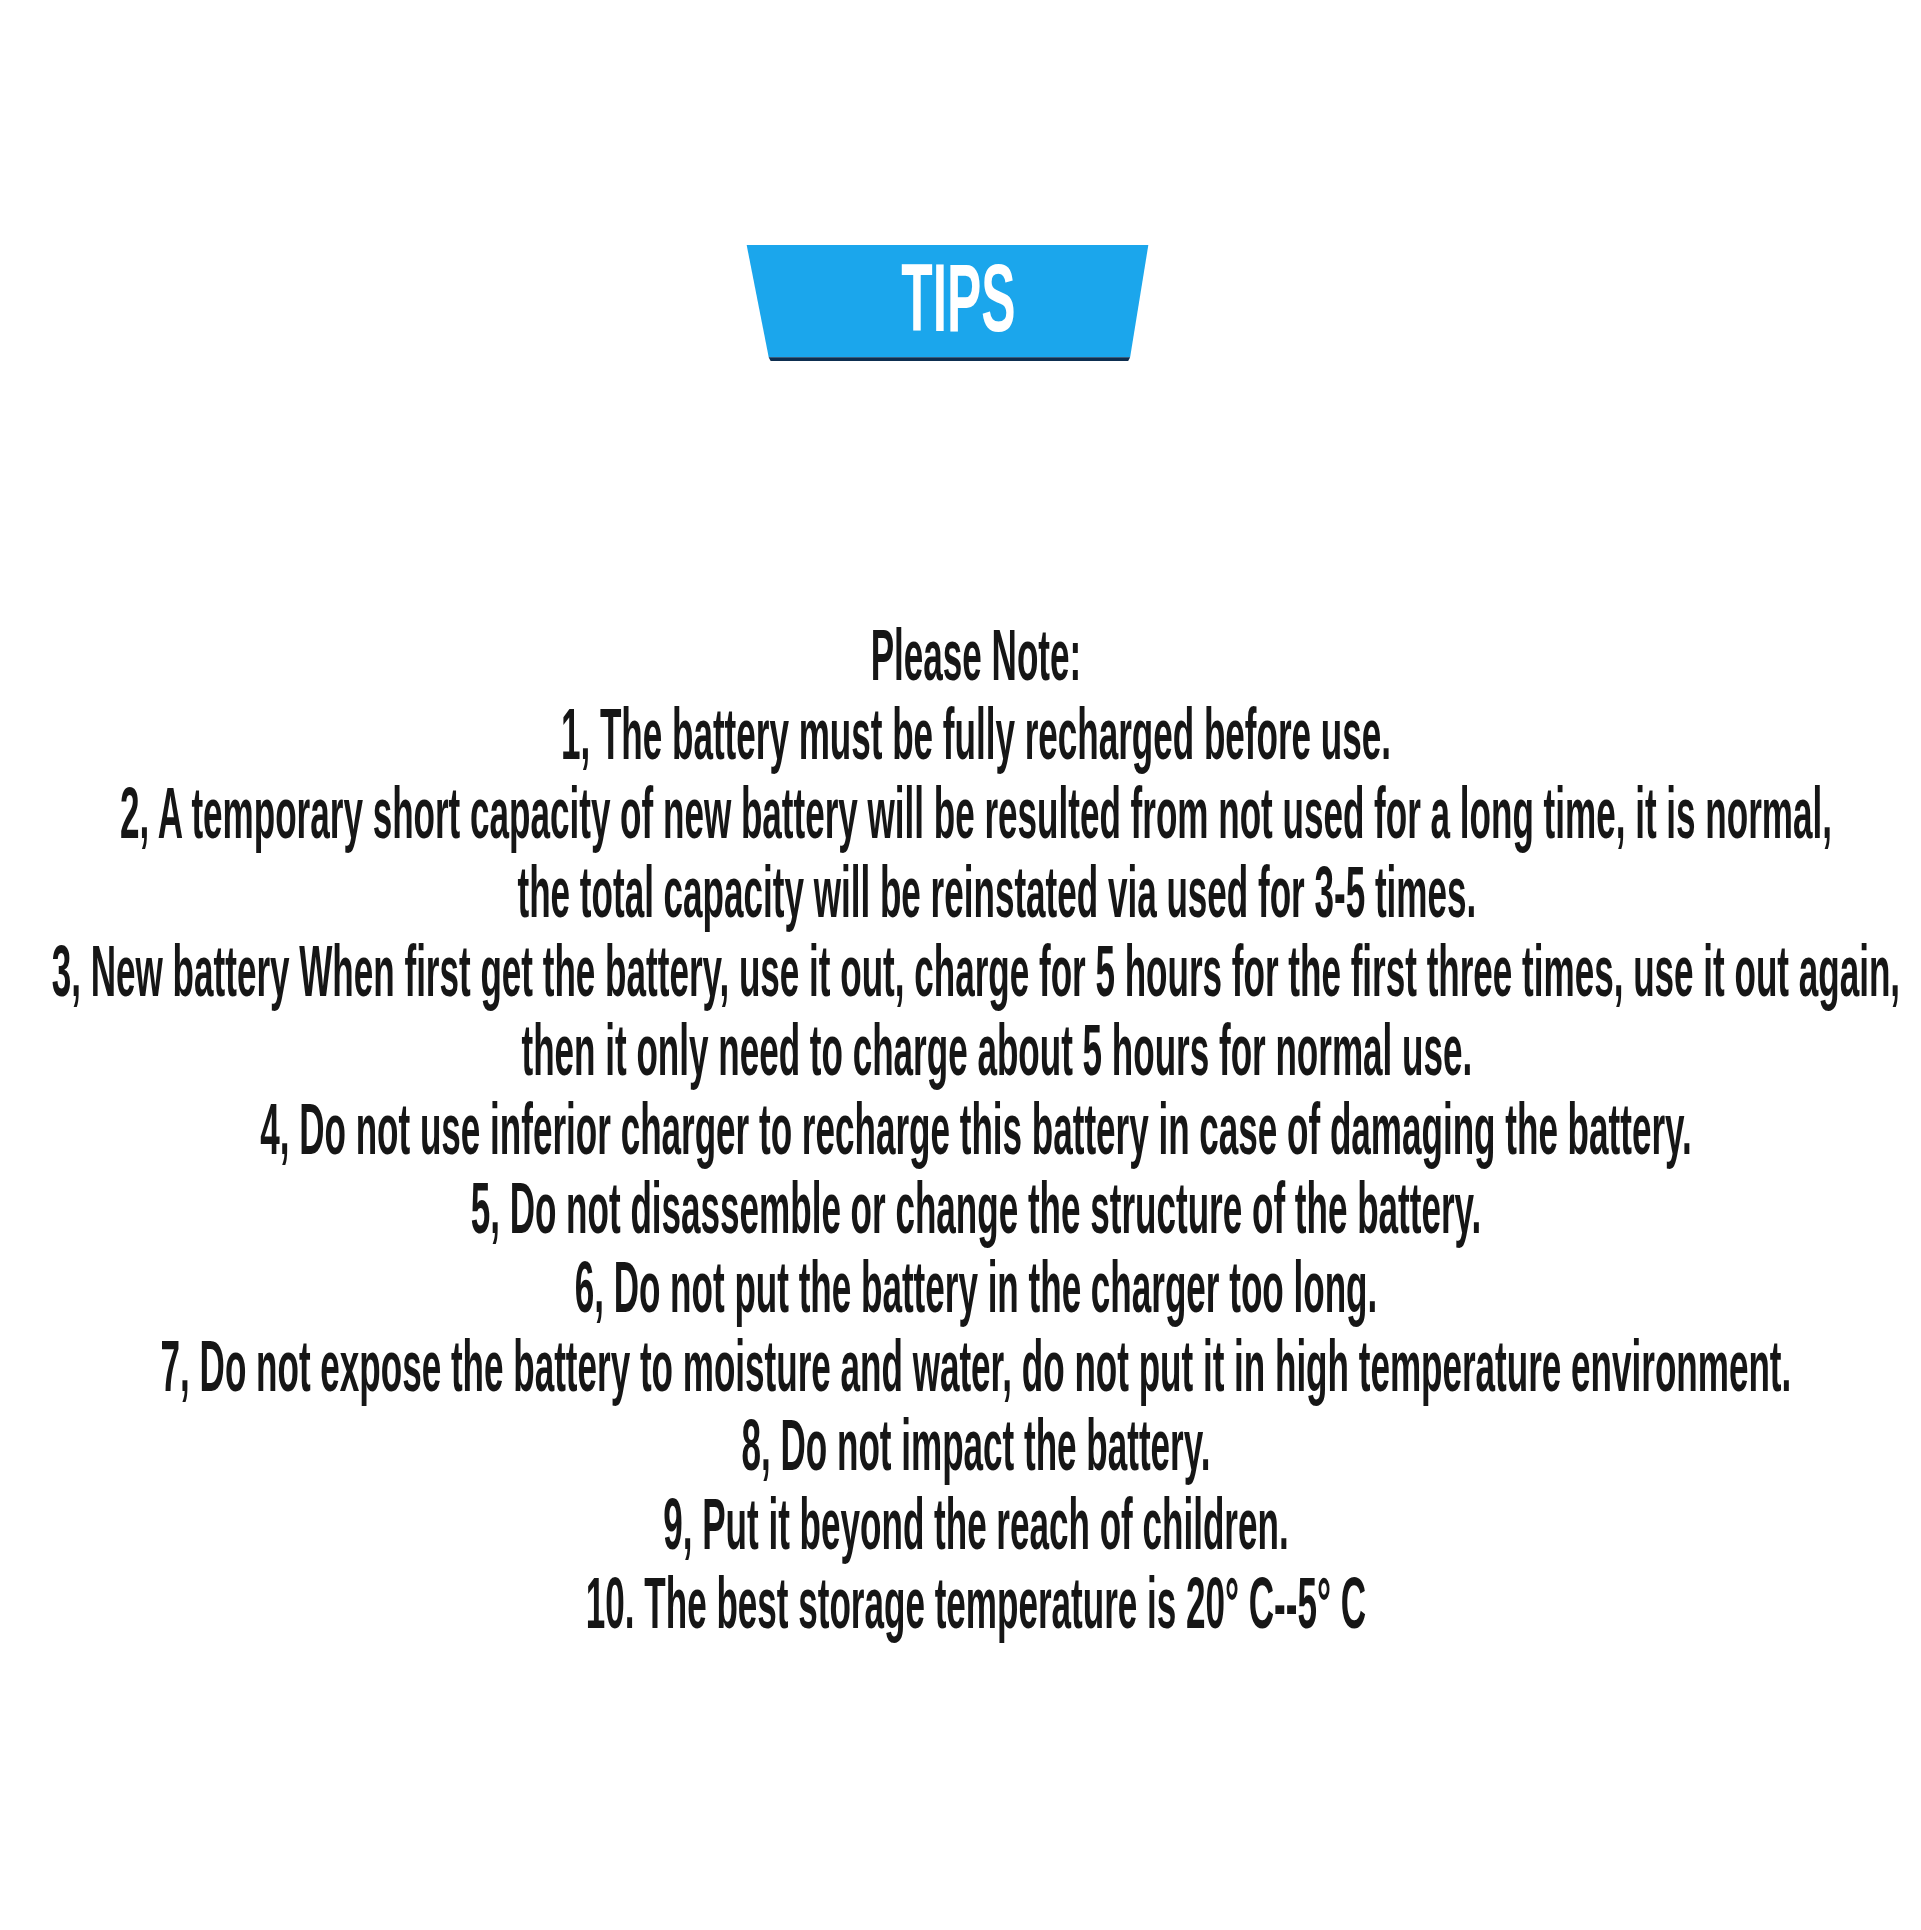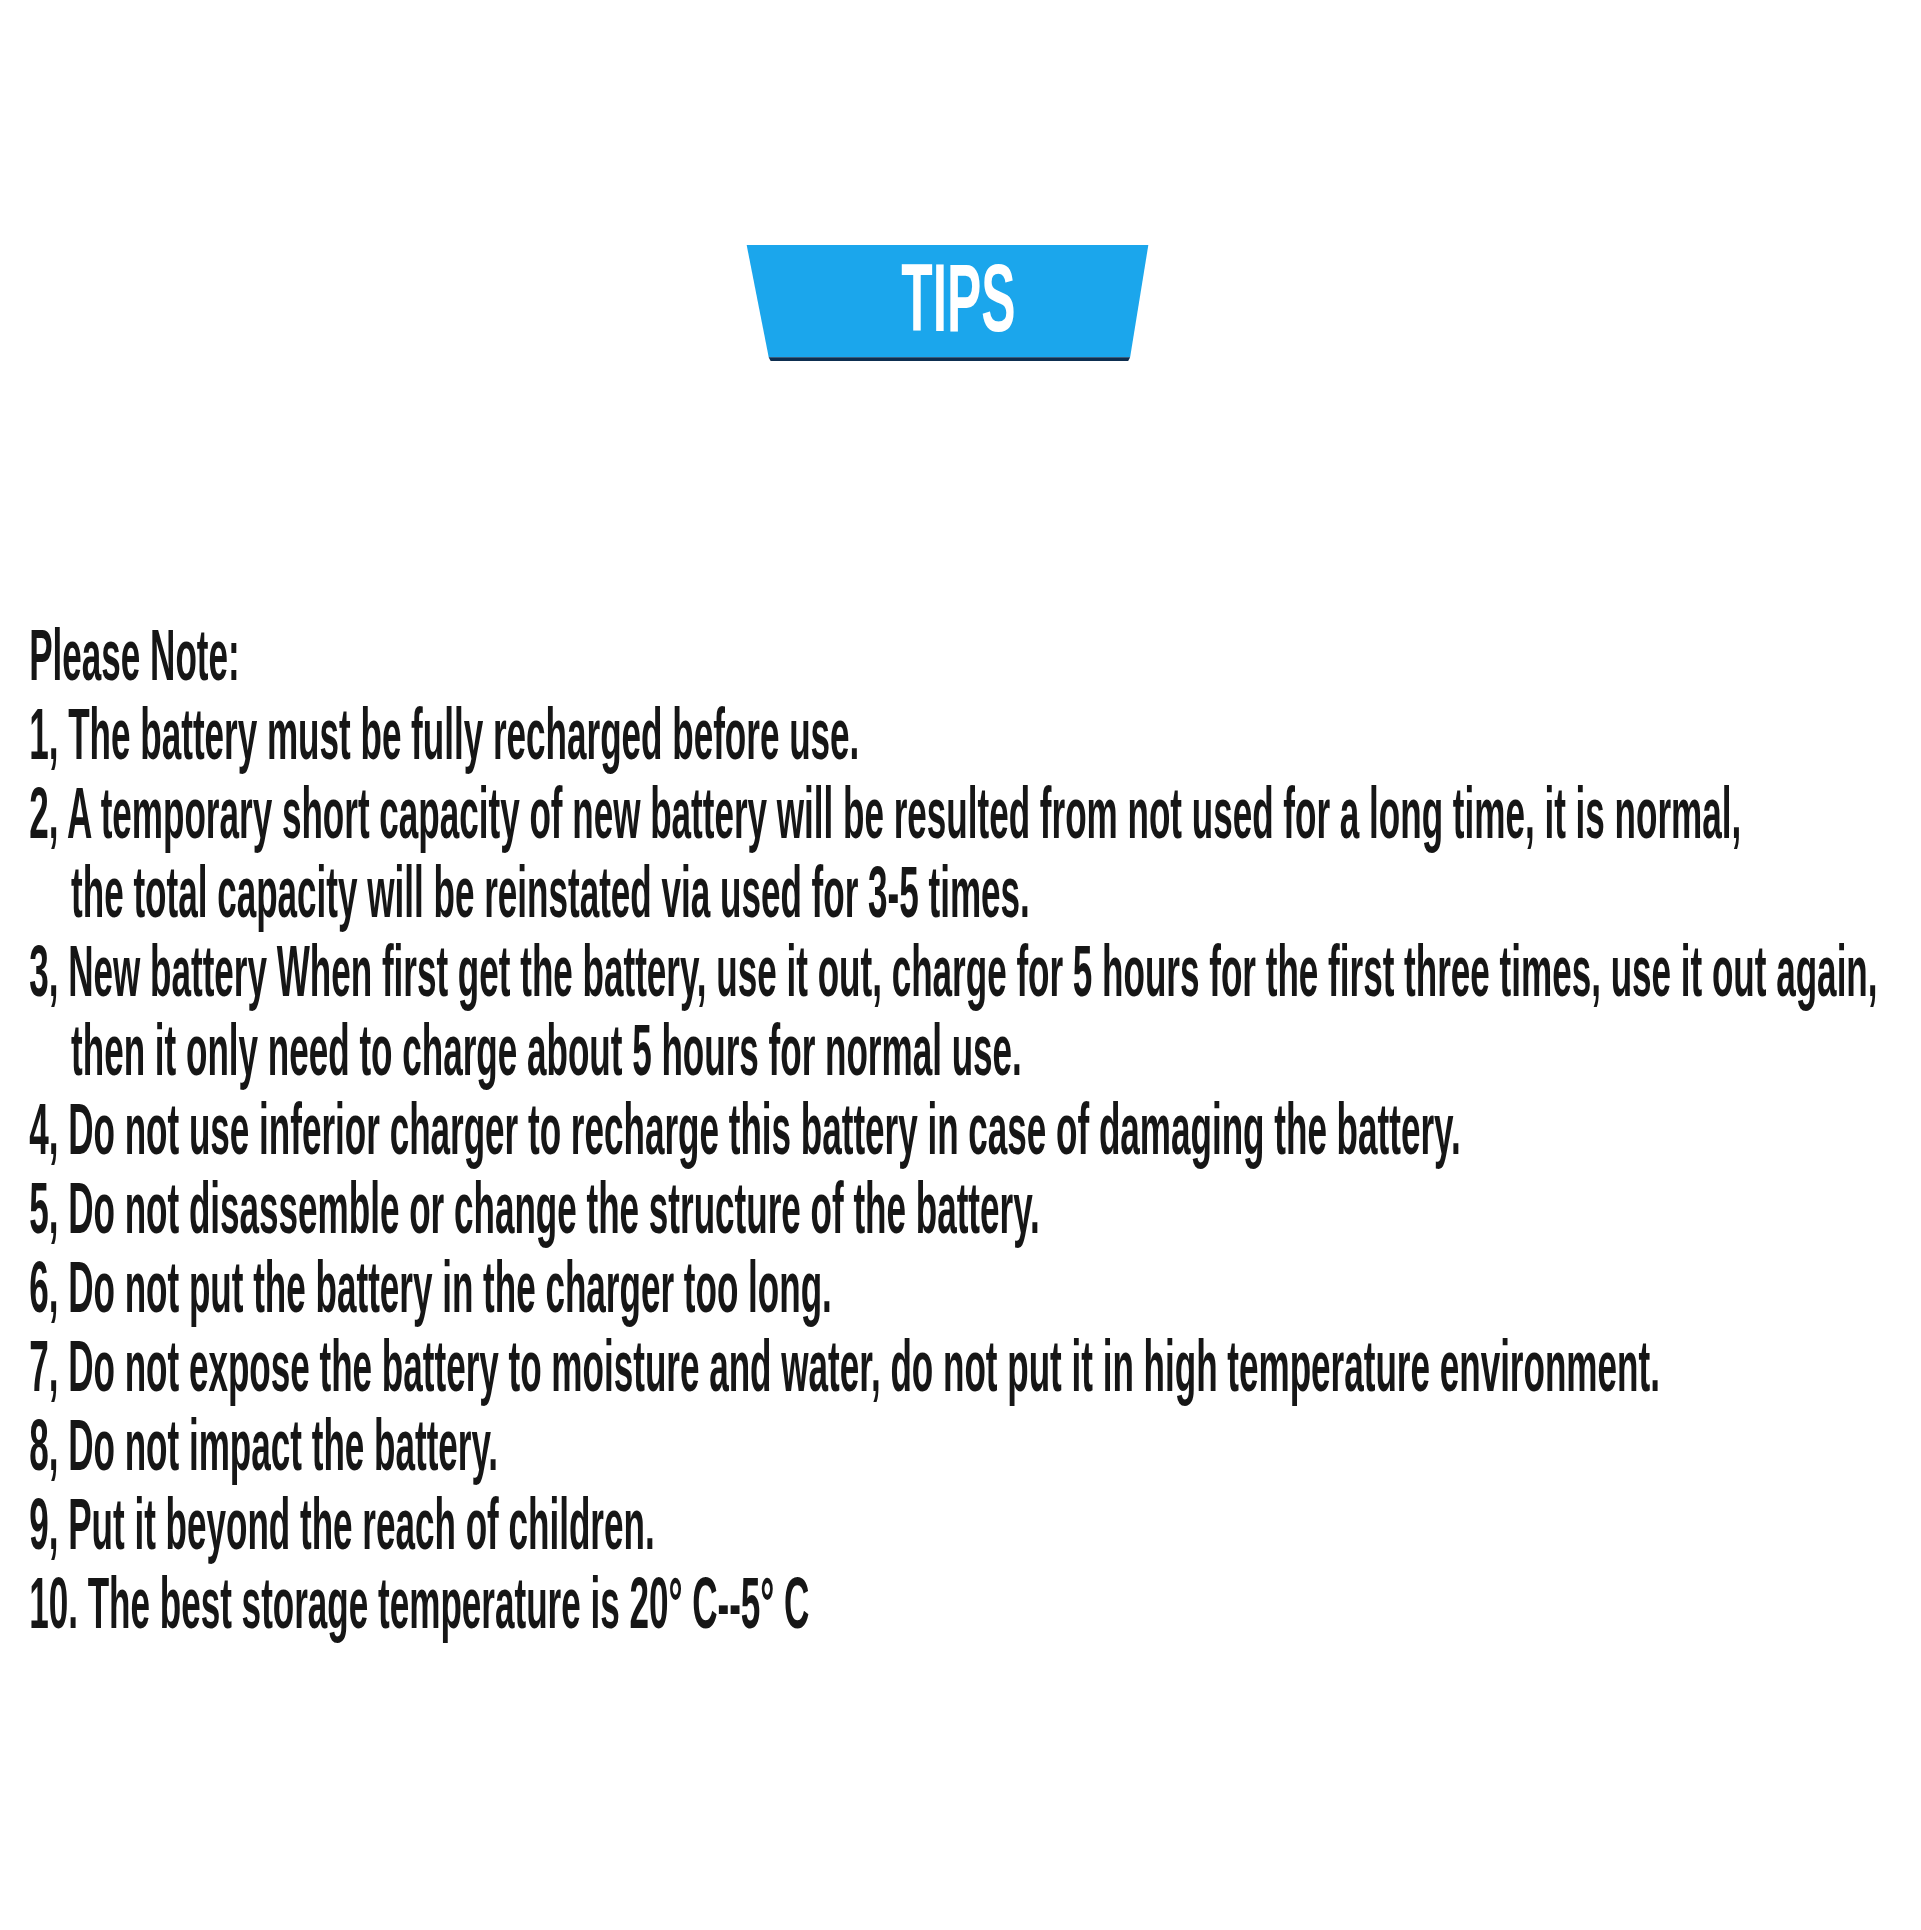--- a/index.html
+++ b/index.html
@@ -3,20 +3,21 @@
 <meta charset="utf-8">
 <style>
   html,body{margin:0;padding:0;background:#ffffff;}
   .canvas{
     position:relative;
     width:1921px;
     height:1931px;
     background:#ffffff;
     overflow:hidden;
     font-family:"Liberation Sans","DejaVu Sans",sans-serif;
+    text-align:center;
   }
   .banner{
     position:absolute;
     left:746px;
     top:245px;
     width:403px;
     height:116px;
   }
   .banner svg{display:block;width:403px;height:116px;}
   .banner-label-box{

